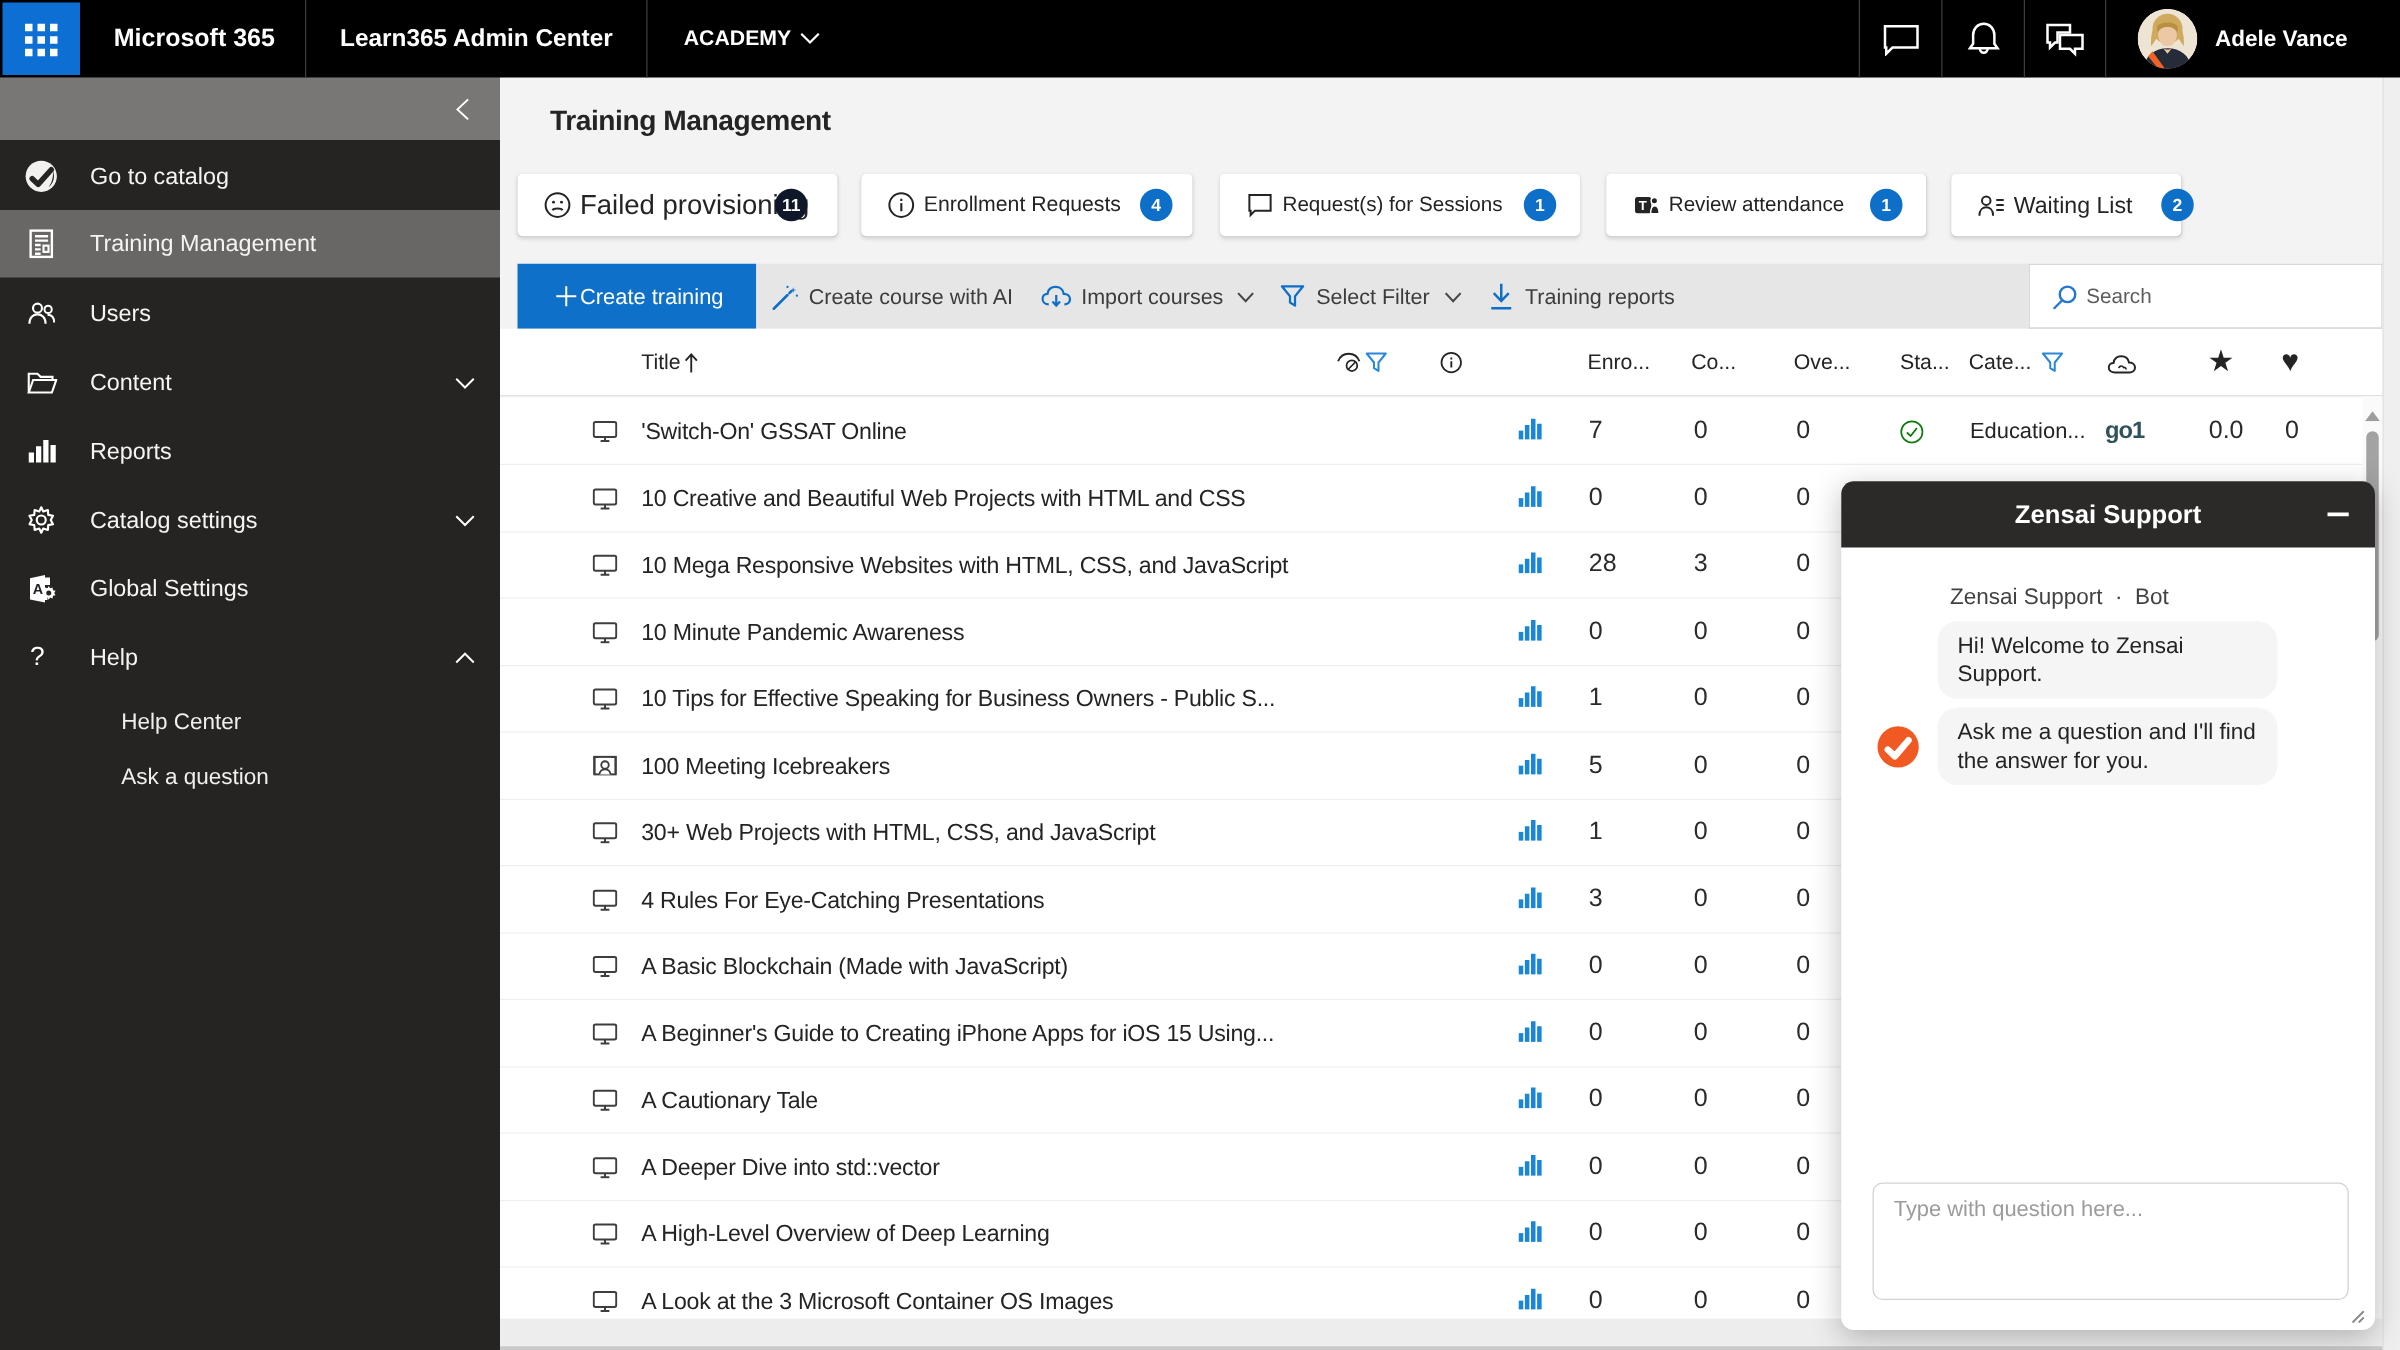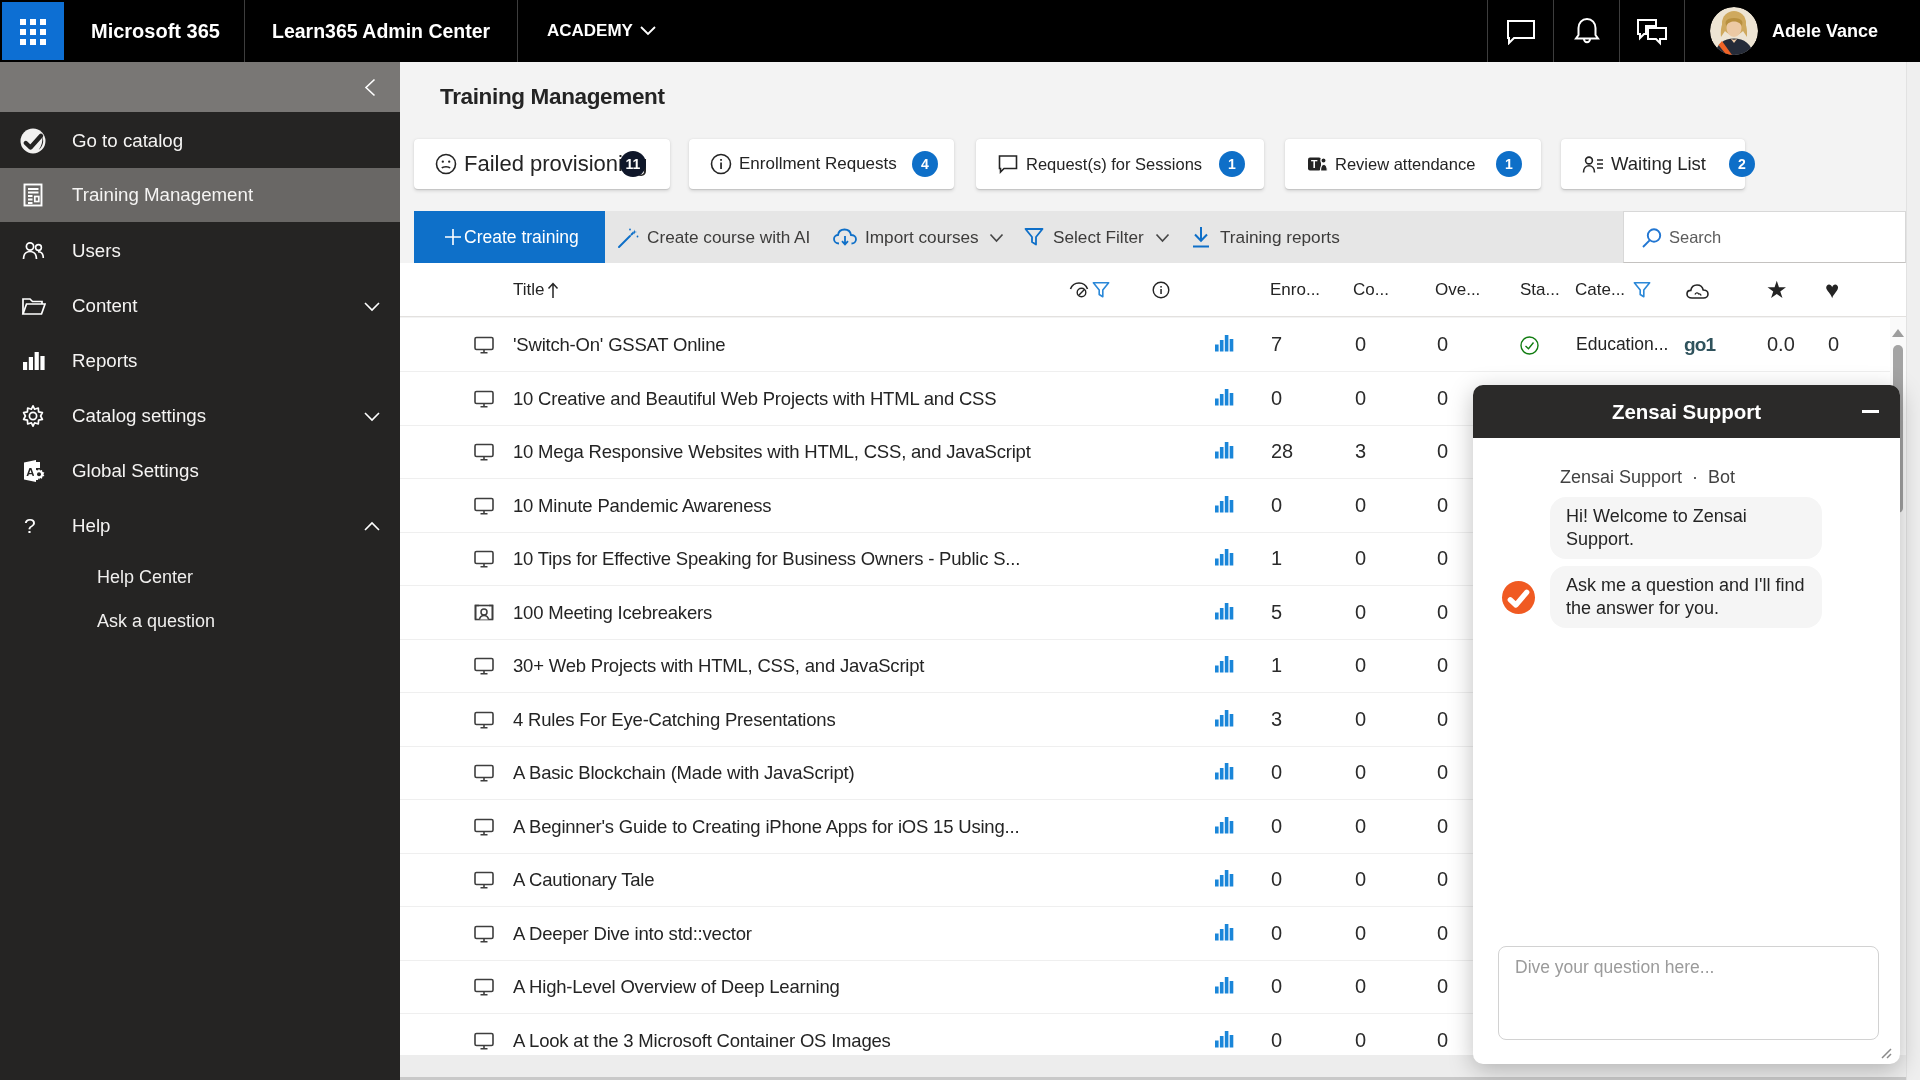--- a/index.html
+++ b/index.html
@@ -615,18 +615,18 @@
     </div>
   <div class="chatwho">Zensai Support&nbsp;&nbsp;·&nbsp;&nbsp;Bot</div>
   <div class="bub" style="top:112px;">Hi! Welcome to Zensai Support.</div>
   <div class="bub" style="top:181px;">Ask me a question and I'll find the answer for you.</div>
   <div id="zavatar">
     <svg width="33" height="33" viewBox="0 0 44 44">
         <path d="M11 25 L18.5 32 L33 15" fill="none" stroke="#fff" stroke-width="7" stroke-linecap="round" stroke-linejoin="round"></path>
       </svg>
   </div>
   <div id="chatinput">
-      <span>Dive your question here...</span>
+      <span>Type with question here...</span>
     </div>
   <svg class="abs" style="left:405px; top:660px" width="14" height="14" viewBox="0 0 14 14">
       <path d="M13 4 L4 13 M13 9 L9 13" stroke="#8a8a8a" stroke-width="1.5"></path>
     </svg>
 </div>
 
 </body></html>

